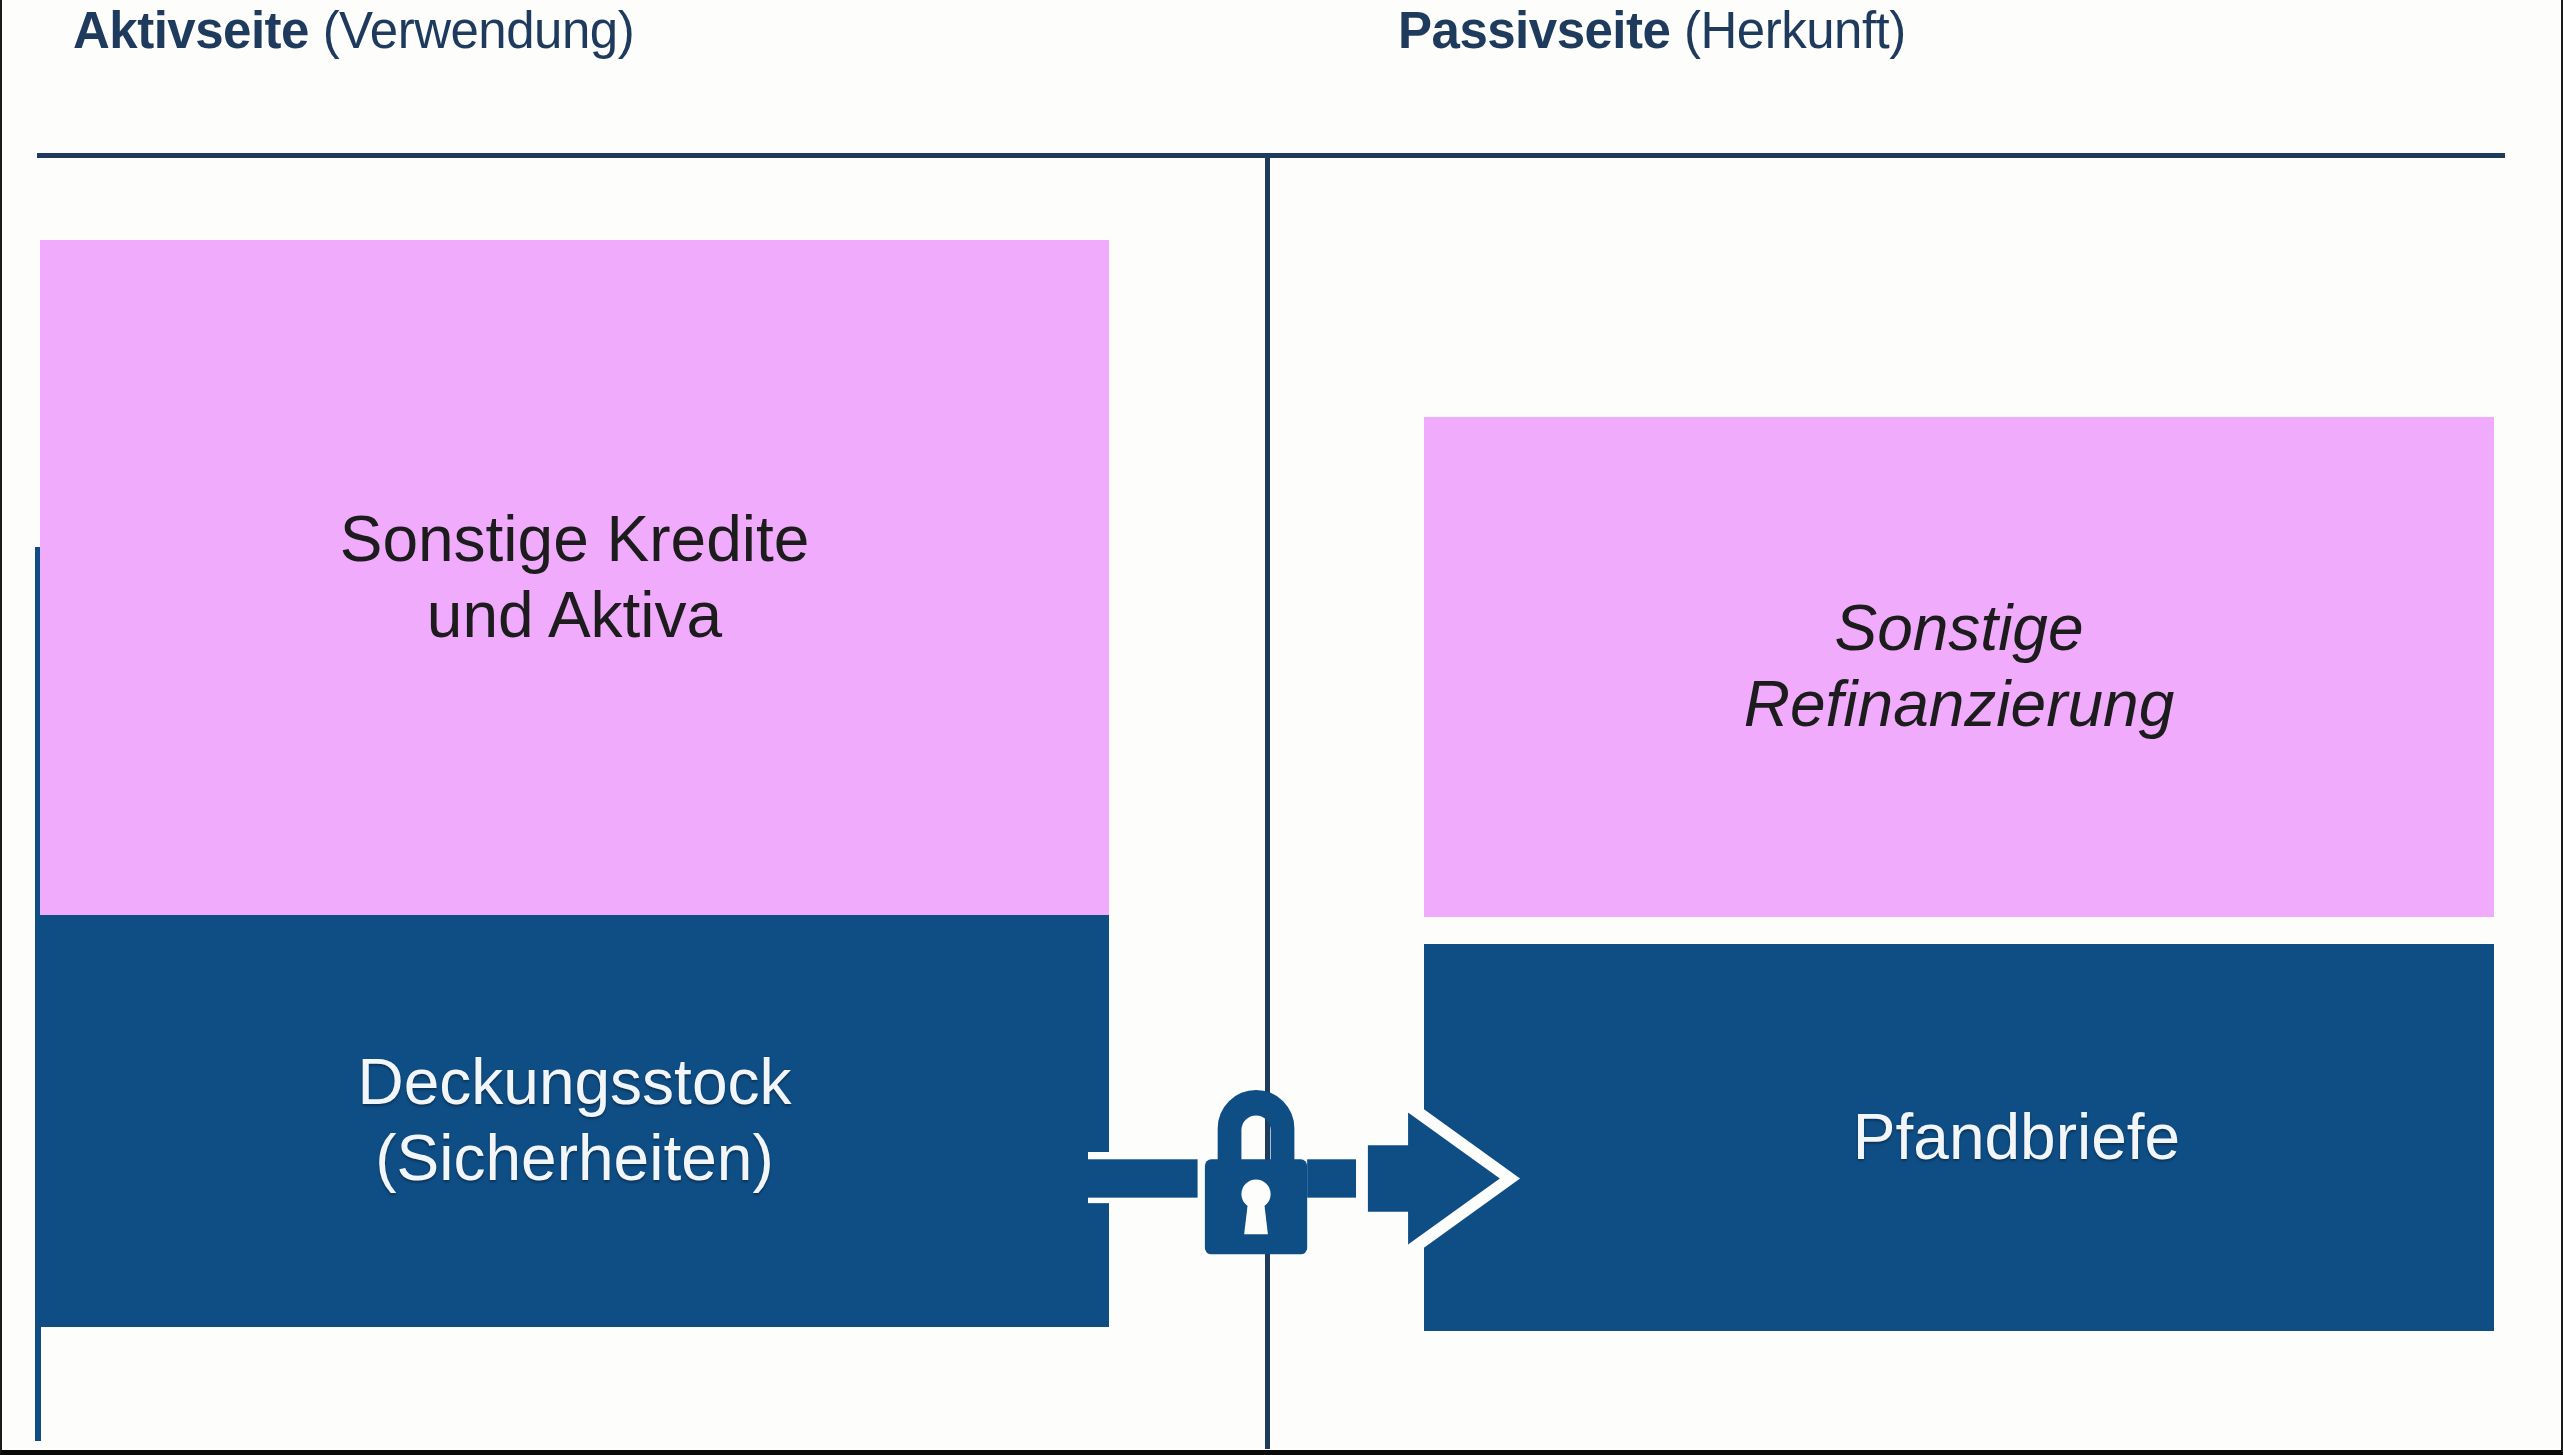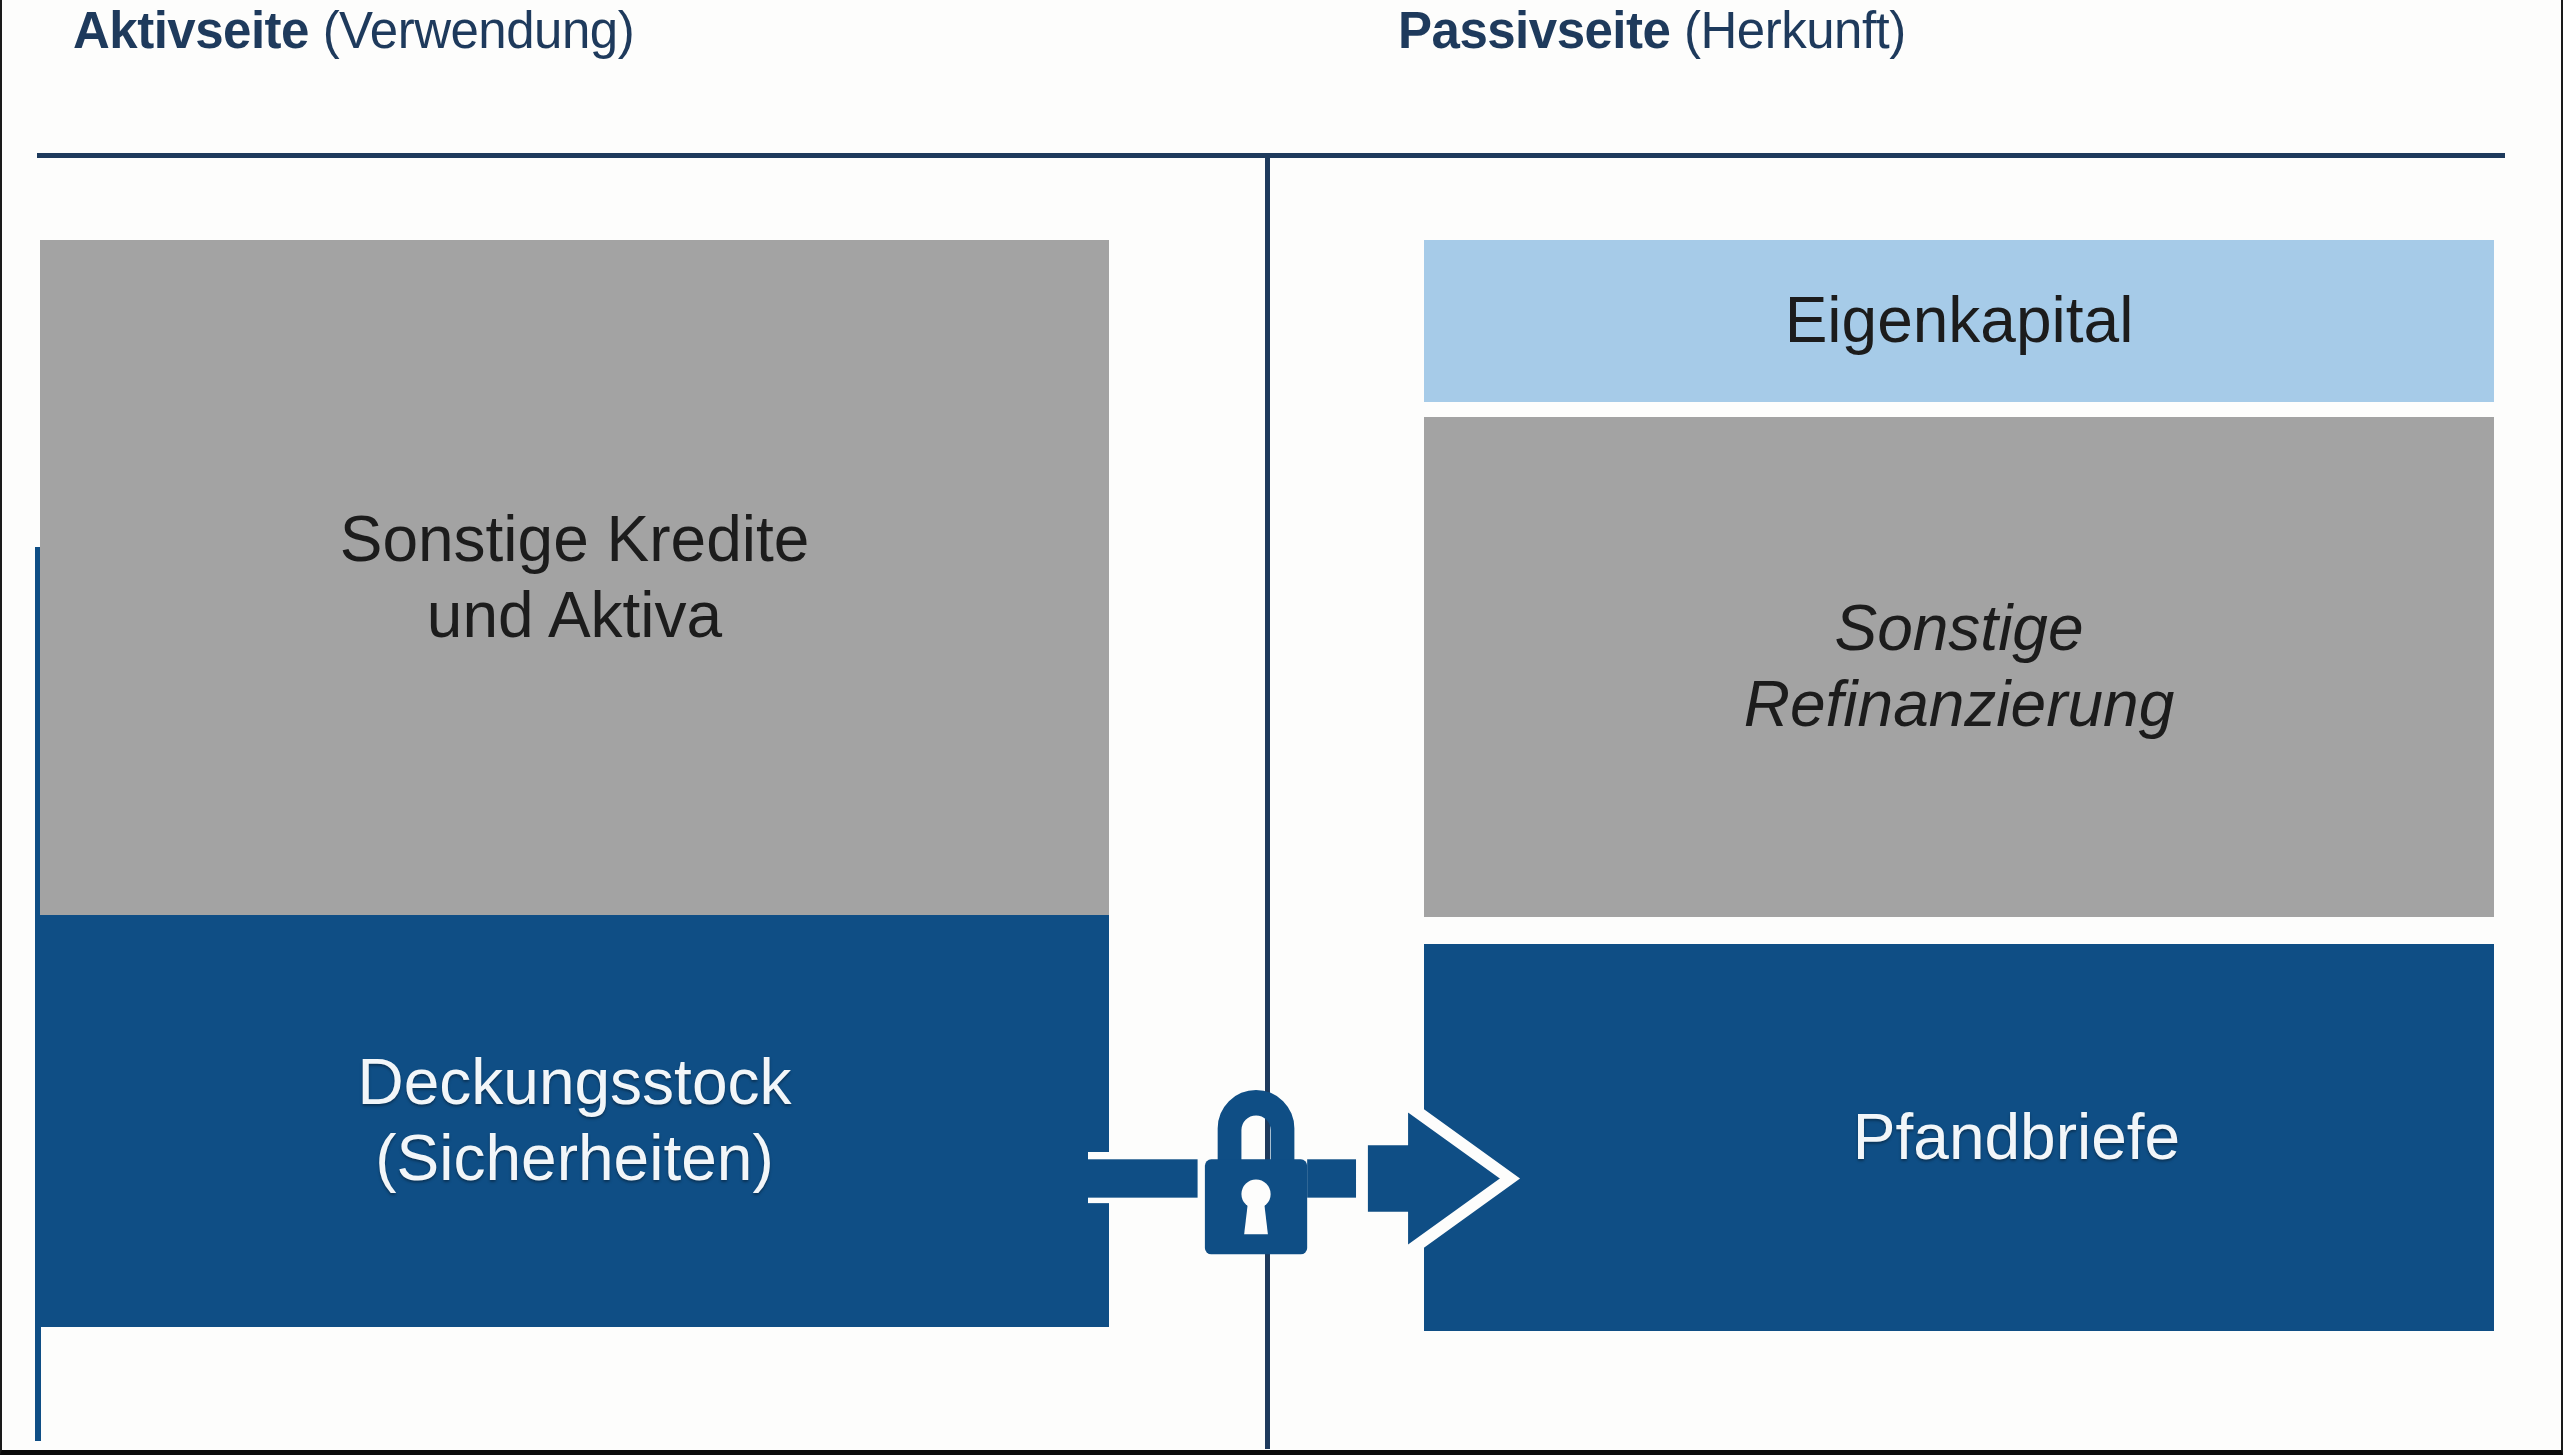--- a/index.html
+++ b/index.html
@@ -71,21 +71,21 @@
     justify-content: center;
     text-align: center;
     box-sizing: border-box;
   }
   .block .label {
     font-size: 64px;
     line-height: 1.18;
     white-space: pre-line;
     padding: 0 22px;
   }
-  .gray   { background: #a3a3a3; }
+  .gray   { background: #f0abfc; }
   .gray   .label  { color: #1c1c1c; }
   .navy   { background: #0f4e85; }
   .navy   .label  { color: #f2f6f9; text-shadow: 0 1.8px 2.7px rgba(0,0,0,.35); }
   .lblue  { background: #a6cbe8; }
   .lblue  .label  { color: #1c1c1c; }
 
   
   #blk-sonstige-aktiva  { left: 38px;  top: 240px;  width: 1069px; height: 675px; }
   #blk-deckungsstock    { left: 38px;  top: 915px; width: 1069px; height: 412px; }
 
@@ -126,23 +126,20 @@
   <div id="blk-sonstige-aktiva" class="block gray">
     <span class="label">Sonstige Kredite
 und Aktiva</span>
   </div>
 
   <div id="blk-deckungsstock" class="block navy">
     <span class="label">Deckungsstock
 (Sicherheiten)</span>
   </div>
 
-  <div id="blk-eigenkapital" class="block lblue">
-    <span class="label">Eigenkapital</span>
-  </div>
 
   <div id="blk-refinanzierung" class="block gray">
     <span class="label">Sonstige
 Refinanzierung</span>
   </div>
 
   <div id="blk-pfandbriefe" class="block navy">
     <span class="label">Pfandbriefe</span>
   </div>
 

